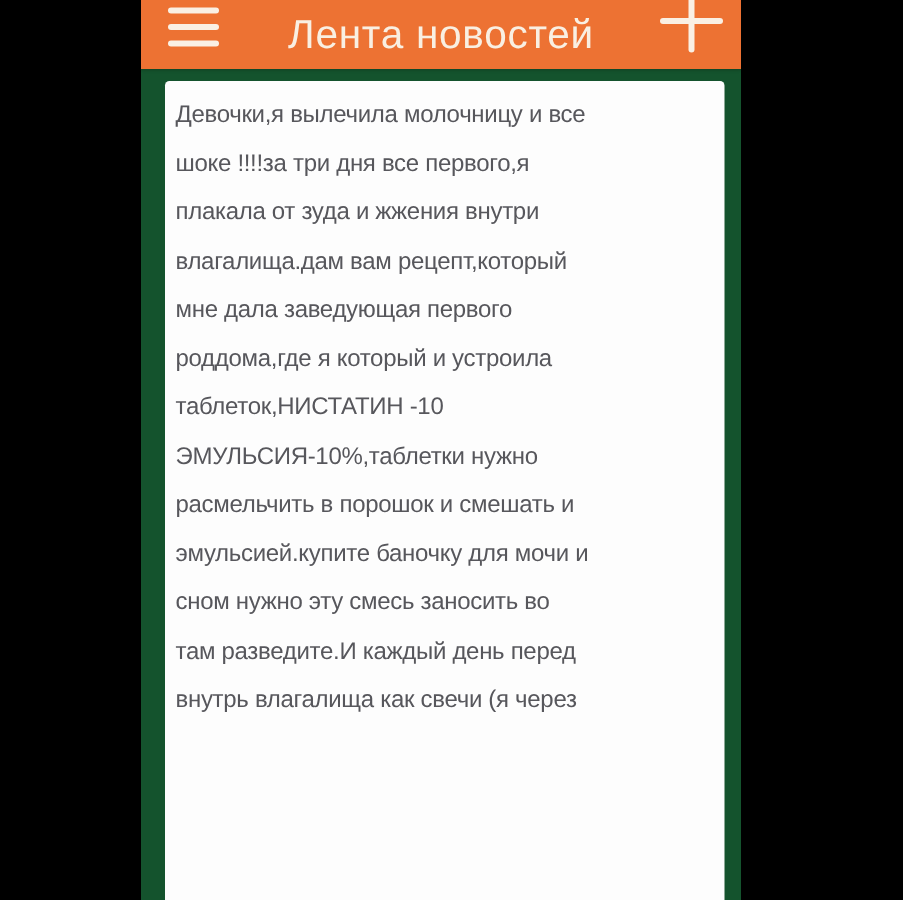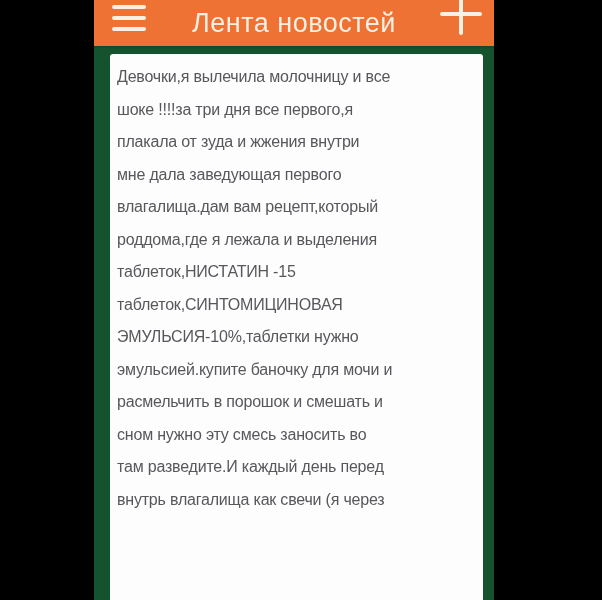--- a/index.html
+++ b/index.html
@@ -63,26 +63,25 @@
       <span class="bar bar3"></span>
     </div>
     <div class="title">Лента новостей</div>
     <div class="plus"><span></span></div>
   </div>
   <div class="card">
     <div style="color: rgb(87, 87, 92);">
         <div class="post-line">Девочки,я вылечила молочницу и все</div>
         <div class="post-line">шоке !!!!за три дня все первого,я</div>
         <div class="post-line">плакала от зуда и жжения внутри</div>
+        <div class="post-line">влагалища.дам вам рецепт,который</div>
         <div class="post-line">мне дала заведующая первого</div>
-        <div class="post-line">влагалища.дам вам рецепт,который</div>
-        <div class="post-line">роддома,где я лежала и выделения</div>
-        <div class="post-line">таблеток,НИСТАТИН -15</div>
-        <div class="post-line">таблеток,СИНТОМИЦИНОВАЯ</div>
+        <div class="post-line">роддома,где я который и устроила</div>
+        <div class="post-line">таблеток,НИСТАТИН -10</div>
         <div class="post-line">ЭМУЛЬСИЯ-10%,таблетки нужно</div>
+        <div class="post-line">расмельчить в порошок и смешать и</div>
         <div class="post-line">эмульсией.купите баночку для мочи и</div>
-        <div class="post-line">расмельчить в порошок и смешать и</div>
         <div class="post-line">сном нужно эту смесь заносить во</div>
         <div class="post-line">там разведите.И каждый день перед</div>
         <div class="post-line">внутрь влагалища как свечи (я через</div>
       </div>
   </div>
 </div>
 
 </body></html>

